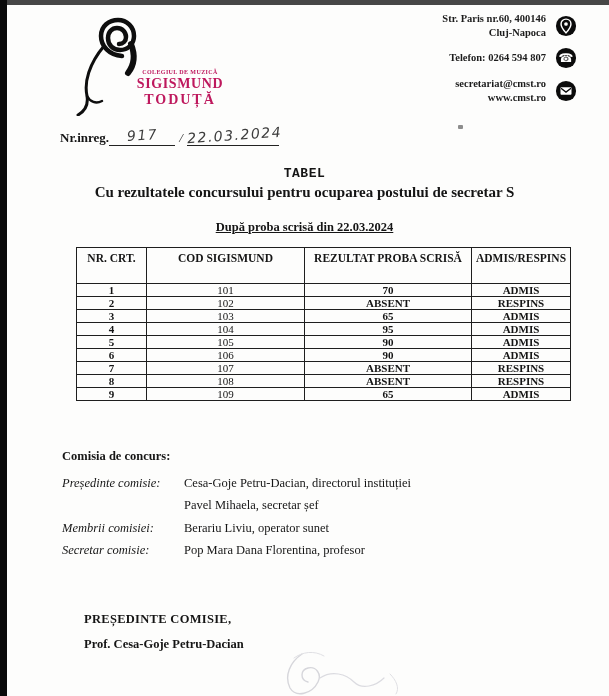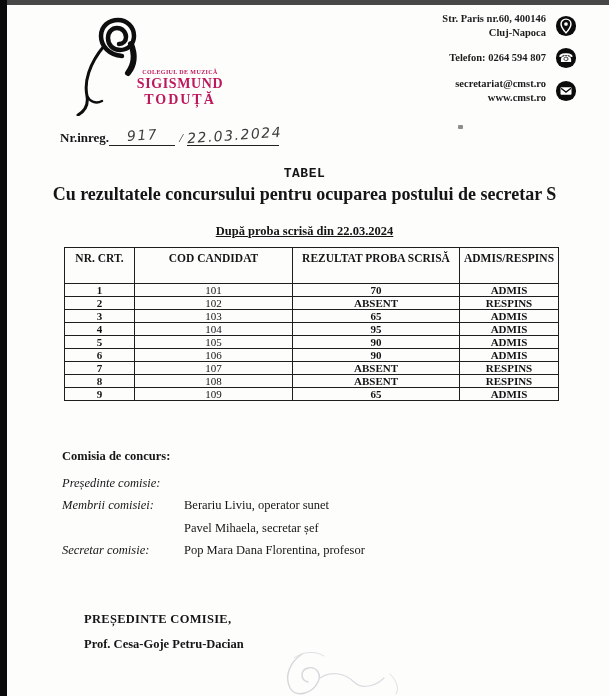--- a/index.html
+++ b/index.html
@@ -34,25 +34,25 @@
   .reg-blank.date { width:92px; }
   .reg-sep { display:inline-block; margin:0 4px; font-weight:400; font-style:italic; color:#333; }
   .hand {
     display:inline-block; font-family:"DejaVu Sans", sans-serif; font-style:italic; font-weight:400;
     color:#3d3d3d; font-size:14px; letter-spacing:1.5px; transform:rotate(-4deg) translateY(-1px);
   }
 
   
   .title-block { position:absolute; top:166px; left:0; width:609px; text-align:center; font-weight:bold; }
   .title-line1 { font-size:13px; letter-spacing:0.5px;font-family:Liberation Mono, monospace; }
-  .title-line2 { font-size:18px; margin-top:3px; }
+  .title-line2 { font-size:15px; margin-top:3px; }
   .title-line3 { font-size:12.5px; margin-top:19px; text-decoration:underline; }
 
   
-  .results-table { position:absolute; top:247px; left:64px; width:494px; border-collapse:collapse; table-layout:fixed;border-radius:31px; }
+  .results-table { position:absolute; top:247px; left:76px; width:494px; border-collapse:collapse; table-layout:fixed;border-radius:31px; }
   .results-table th, .results-table td { border:1px solid #1e1e1e; text-align:center; overflow:hidden; }
   .results-table th { height:36px; vertical-align:top; padding-top:4px; font-size:11.5px; font-weight:bold; }
   .results-table td { height:12px; font-size:11px; line-height:12px; padding:0; font-weight:bold; }
   .results-table td.col-cod { font-weight:400; }
   .col-nr { width:70px; } .col-cod { width:158px; } .col-rez { width:167px; } .col-adm { width:99px; }
 
   
   .commission { position:absolute; top:449px; left:62px; font-size:12.5px; color:#161616; }
   .commission-heading { font-weight:bold; margin-bottom:13px; }
   .commission-line { display:flex; margin-bottom:8.5px; line-height:1.1; }
@@ -127,21 +127,21 @@
   <div class="title-block">
     <div class="title-line1">TABEL</div>
     <div class="title-line2">Cu rezultatele concursului pentru ocuparea postului de secretar S</div>
     <div class="title-line3">După proba scrisă din 22.03.2024</div>
   </div>
 
   <table class="results-table">
     <thead>
       <tr>
         <th class="col-nr">NR. CRT.</th>
-        <th class="col-cod">COD CANDIDAT</th>
+        <th class="col-cod">COD SIGISMUND</th>
         <th class="col-rez">REZULTAT PROBA SCRISĂ</th>
         <th class="col-adm">ADMIS/RESPINS</th>
       </tr>
     </thead>
     <tbody>
       <tr>
         <td class="col-nr">1</td>
         <td class="col-cod">101</td>
         <td class="col-rez">70</td>
         <td class="col-adm">ADMIS</td>
@@ -194,28 +194,29 @@
         <td class="col-rez">65</td>
         <td class="col-adm">ADMIS</td>
       </tr>
     </tbody>
   </table>
 
   <div class="commission">
     <div class="commission-heading">Comisia de concurs:</div>
     <div class="commission-line">
       <span class="commission-role">Președinte comisie:</span>
+      <span class="commission-person">Cesa-Goje Petru-Dacian, directorul instituției</span>
+    </div>
+    <div class="commission-line">
+      <span class="commission-role"></span>
+      <span class="commission-person">Pavel Mihaela, secretar șef</span>
     </div>
     <div class="commission-line">
       <span class="commission-role">Membrii comisiei:</span>
       <span class="commission-person">Berariu Liviu, operator sunet</span>
-    </div>
-    <div class="commission-line">
-      <span class="commission-role"></span>
-      <span class="commission-person">Pavel Mihaela, secretar șef</span>
     </div>
     <div class="commission-line">
       <span class="commission-role">Secretar comisie:</span>
       <span class="commission-person">Pop Mara Dana Florentina, profesor</span>
     </div>
   </div>
 
   <div class="signature">
     <div class="signature-line1">PREȘEDINTE COMISIE,</div>
     <div class="signature-line2">Prof. Cesa-Goje Petru-Dacian</div>

